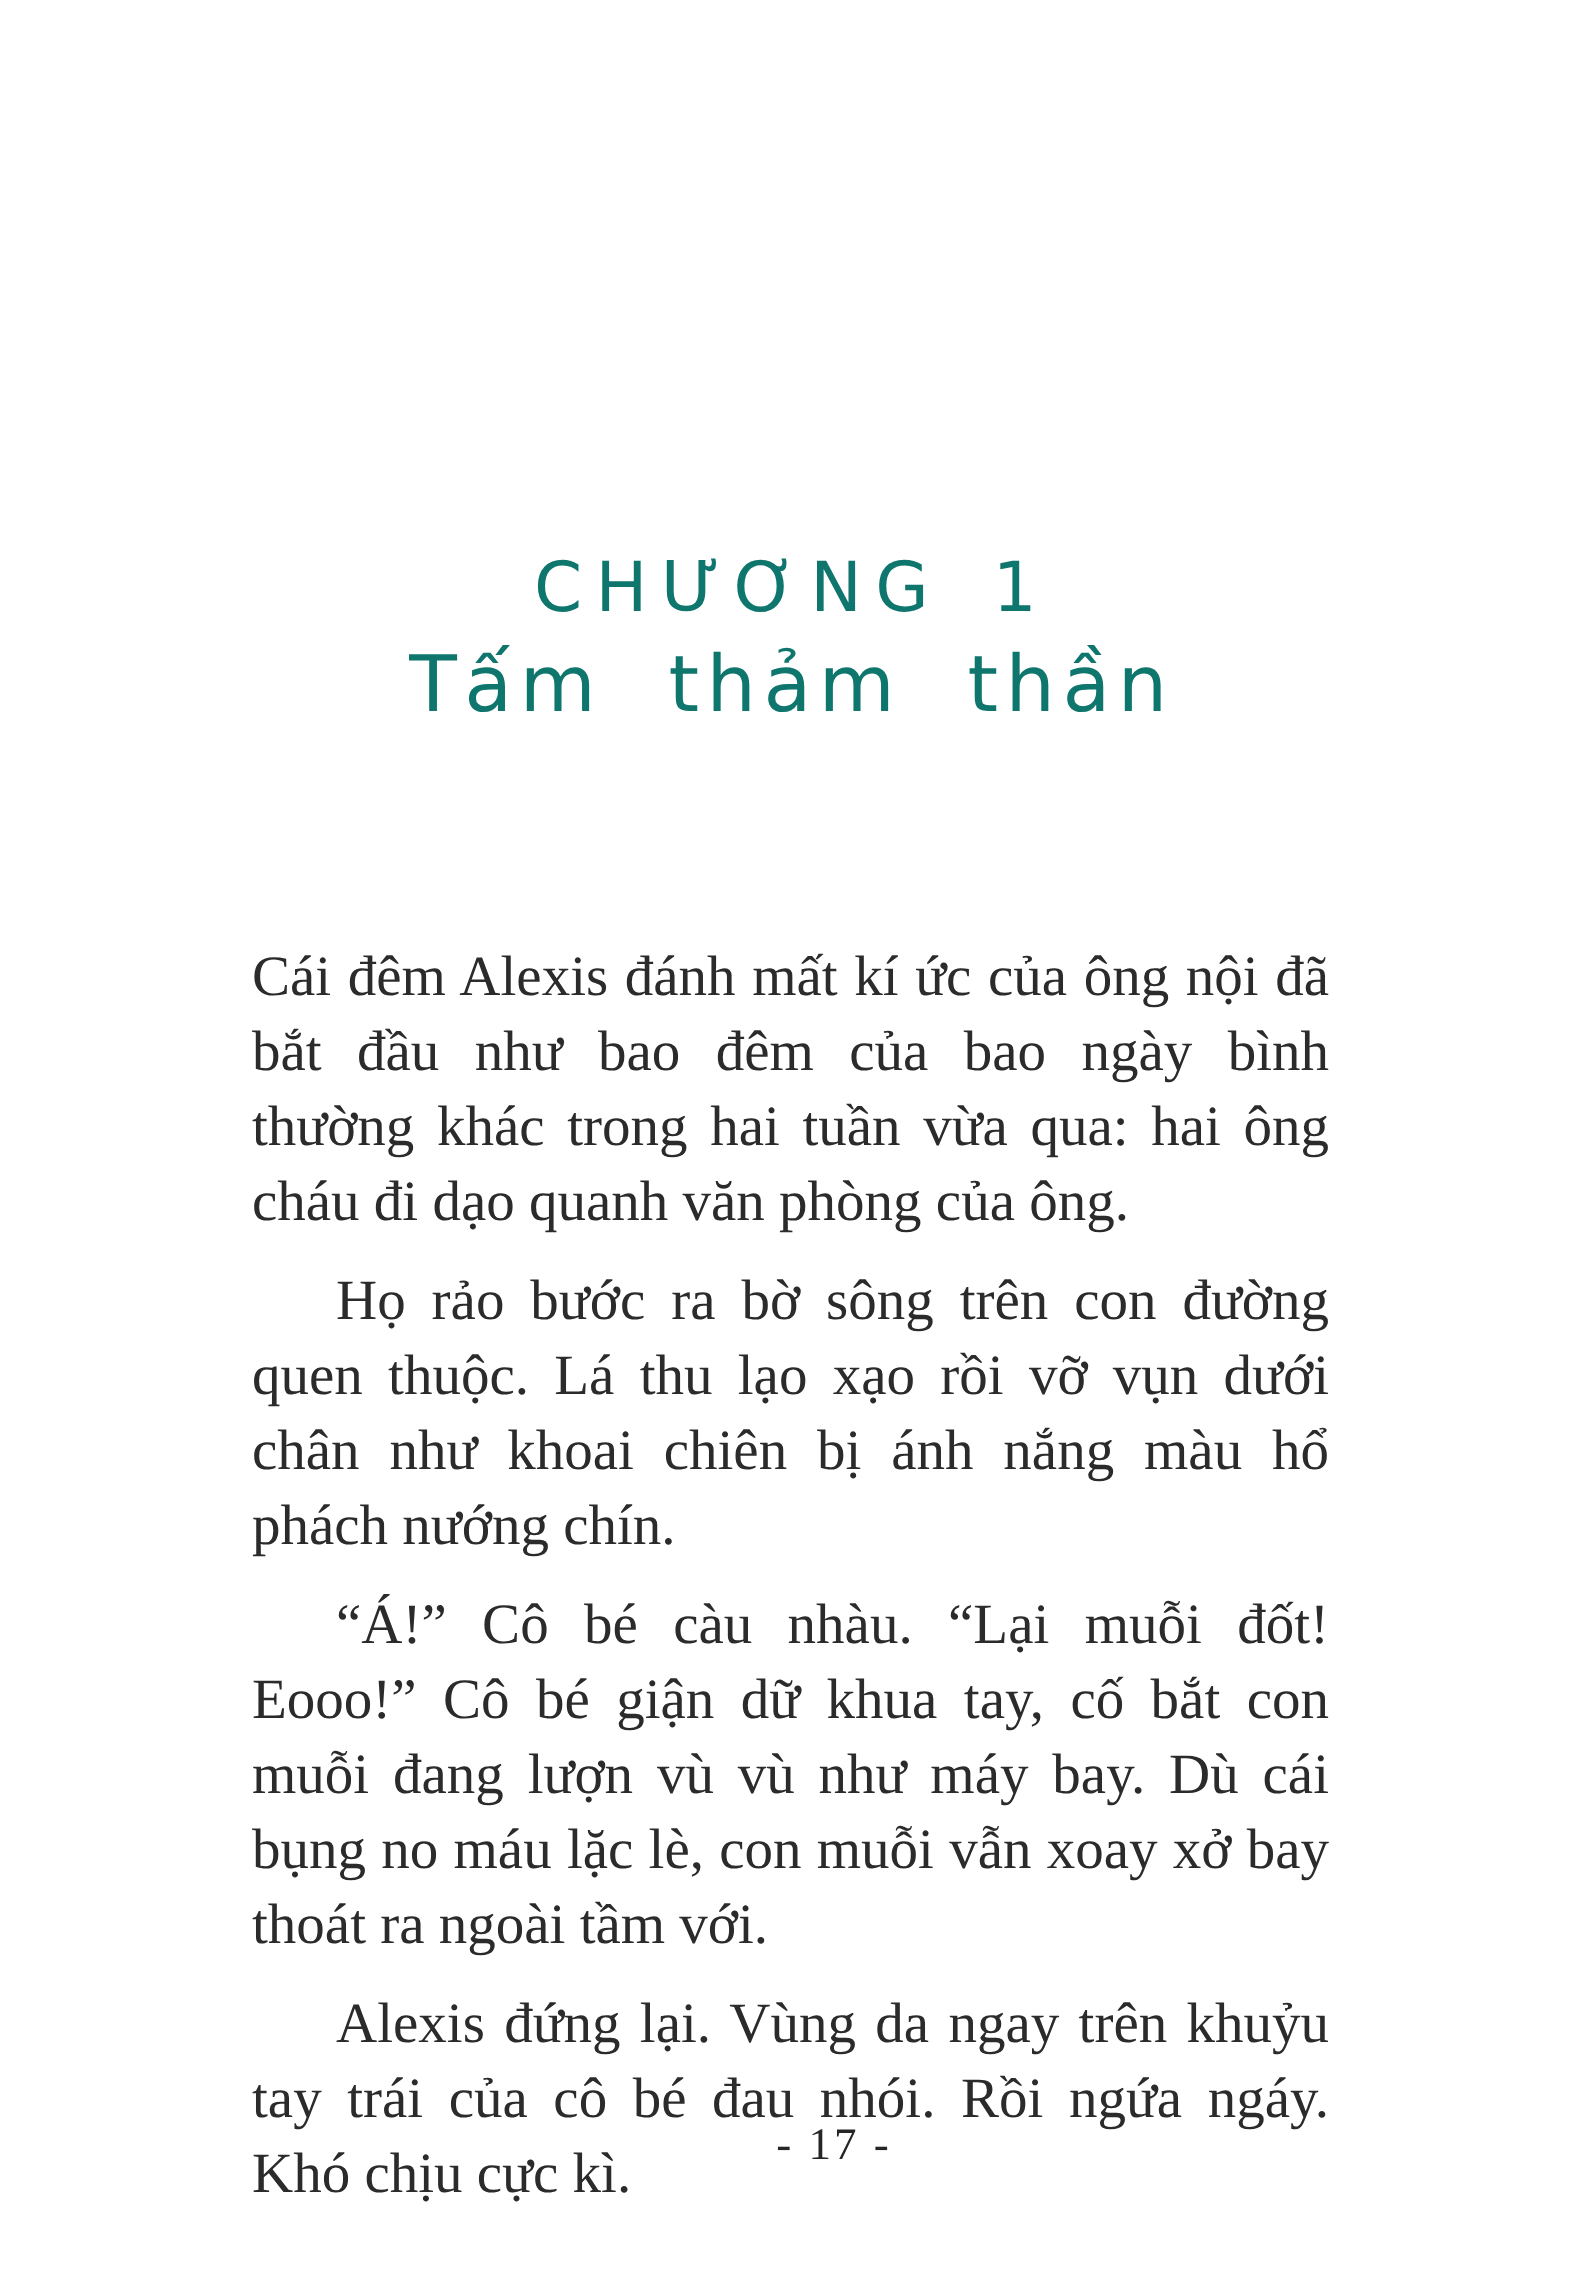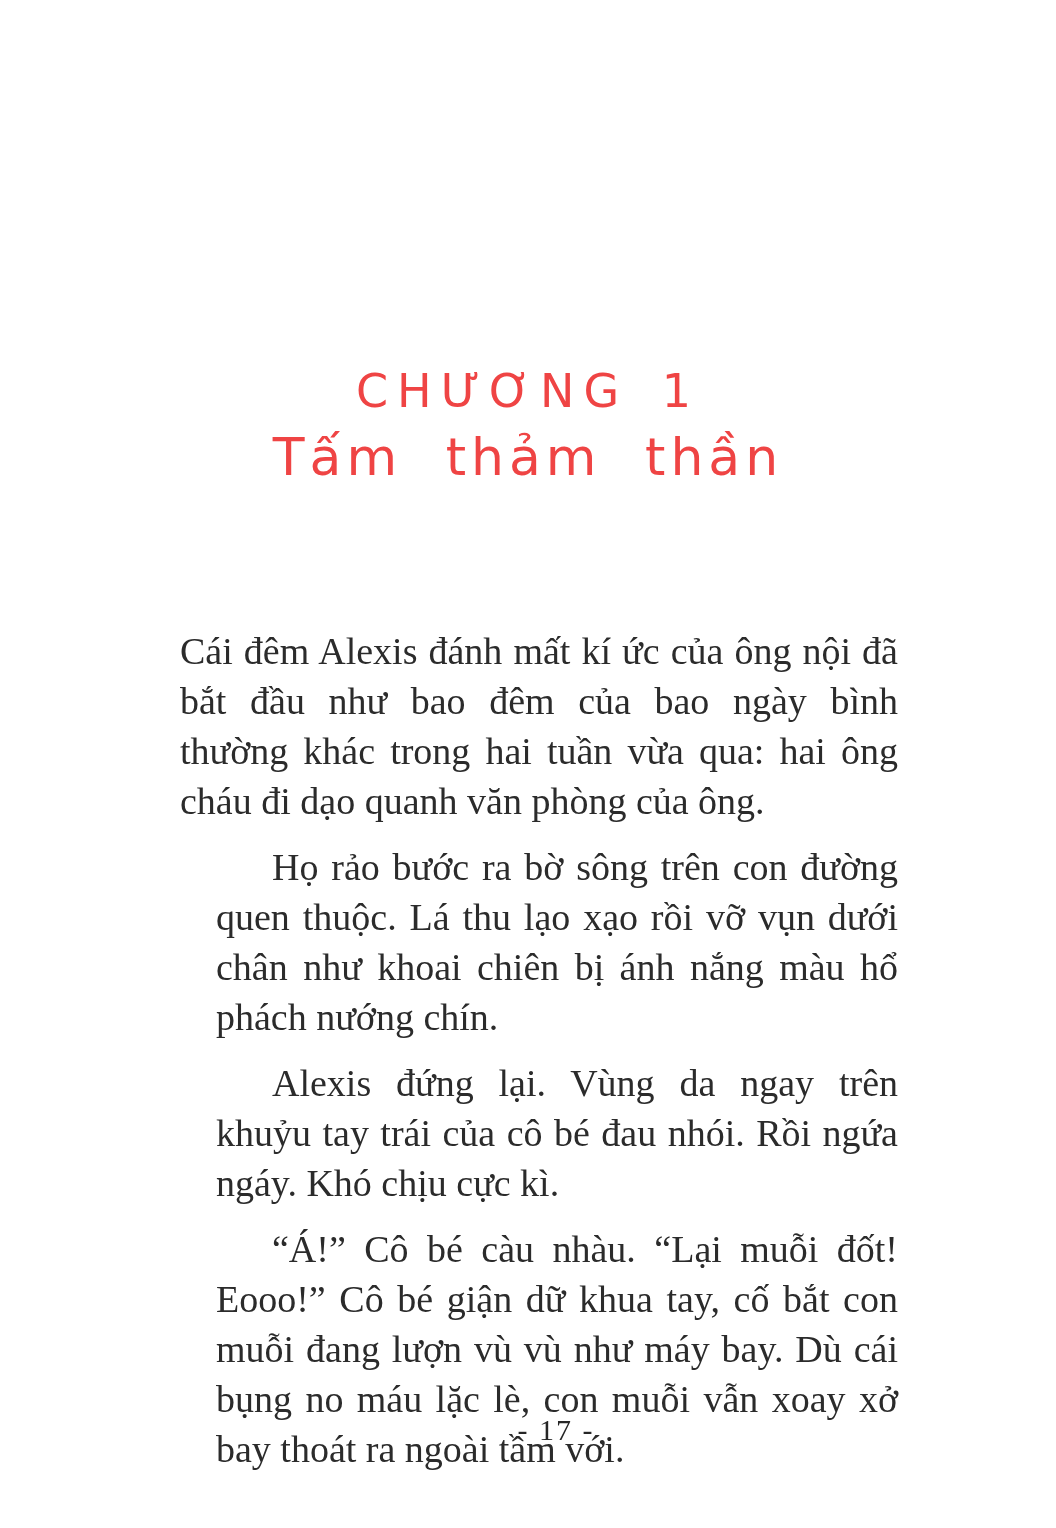--- a/index.html
+++ b/index.html
@@ -18,21 +18,21 @@
     color: #2b2b2b;
   }
 
   
   .chapter-heading {
     position: absolute;
     top: 362px;
     left: 0;
     width: 100%;
     text-align: center;
-    color: #ef4444;
+    color: #0f766e;
     font-family: "DejaVu Sans", "Liberation Sans", sans-serif;
   }
   .chapter-label {
     font-size: 46px;
     font-weight: 400;
     letter-spacing: 9px;
     line-height: 58px;
     word-spacing: 10px;
   }
   .chapter-title {
@@ -41,34 +41,33 @@
     font-weight: 400;
     letter-spacing: 5px;
     word-spacing: 22px;
     line-height: 66px;
   }
 
   
   .body-text {
     position: absolute;
     top: 626px;
-    left: 180px;
+    left: 168px;
     width: 718px;
     font-size: 38px;
     line-height: 50px;
     text-align: justify;
     text-justify: inter-word;
   }
   .body-text p {
     margin: 0 0 16px 0;
     padding: 0;
   }
   .body-text p.indent {
     text-indent: 56px;
-    margin-left: 36px;
   }
 
   
   .page-footer {
     position: absolute;
     top: 1412px;
     left: 0;
     width: 100%;
     text-align: center;
     font-size: 30px;
@@ -84,21 +83,21 @@
 <div class="page">
 
   <div class="chapter-heading">
     <div class="chapter-label">CHƯƠNG 1</div>
     <div class="chapter-title">Tấm thảm thần</div>
   </div>
 
   <div class="body-text">
     <p>Cái đêm Alexis đánh mất kí ức của ông nội đã bắt đầu như bao đêm của bao ngày bình thường khác trong hai tuần vừa qua: hai ông cháu đi dạo quanh văn phòng của ông.</p>
     <p class="indent">Họ rảo bước ra bờ sông trên con đường quen thuộc. Lá thu lạo xạo rồi vỡ vụn dưới chân như khoai chiên bị ánh nắng màu hổ phách nướng chín.</p>
+    <p class="indent">“Á!” Cô bé càu nhàu. “Lại muỗi đốt! Eooo!” Cô bé giận dữ khua tay, cố bắt con muỗi đang lượn vù vù như máy bay. Dù cái bụng no máu lặc lè, con muỗi vẫn xoay xở bay thoát ra ngoài tầm với.</p>
     <p class="indent">Alexis đứng lại. Vùng da ngay trên khuỷu tay trái của cô bé đau nhói. Rồi ngứa ngáy. Khó chịu cực kì.</p>
-    <p class="indent">“Á!” Cô bé càu nhàu. “Lại muỗi đốt! Eooo!” Cô bé giận dữ khua tay, cố bắt con muỗi đang lượn vù vù như máy bay. Dù cái bụng no máu lặc lè, con muỗi vẫn xoay xở bay thoát ra ngoài tầm với.</p>
   </div>
 
   <div class="page-footer">
     <span>- 17 -</span>
   </div>
 
 </div>
 
 </body></html>

